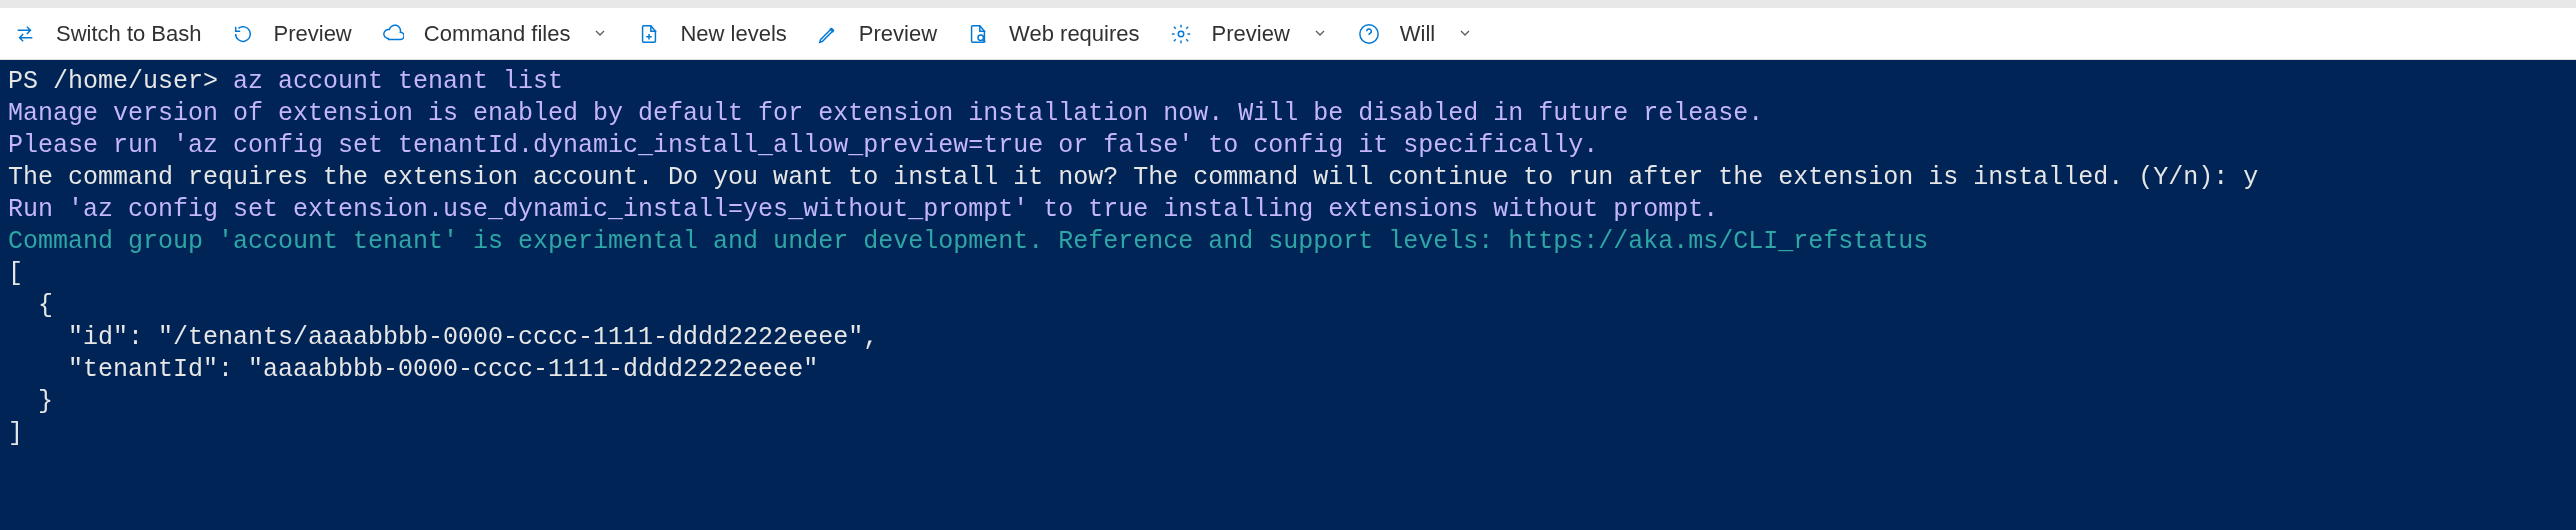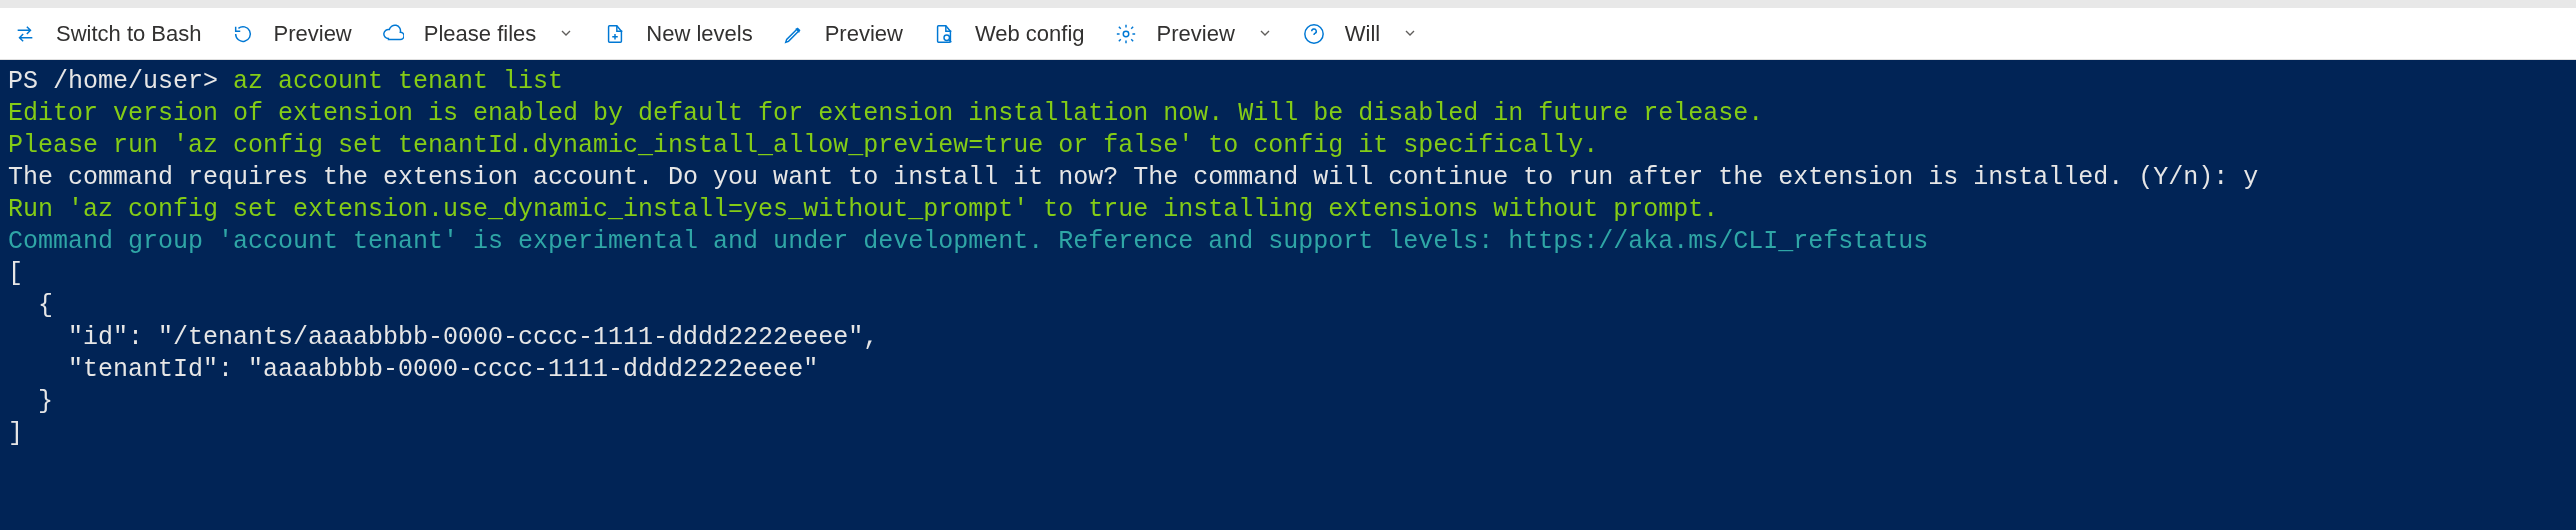--- a/index.html
+++ b/index.html
@@ -51,21 +51,21 @@
     width: 100%;
     padding: 6px 8px 0 8px;
     box-sizing: border-box;
     font-family: Consolas, "Courier New", monospace;
     font-size: 25px;
     line-height: 32px;
     white-space: pre;
     overflow: hidden;
   }
   .c-white  { color: #e6e6e6; }
-  .c-yellow { color: #84cc16; }
+  .c-yellow { color: #c4b5fd; }
   .c-cyan   { color: #2fa6a6; text-align: center; }
 </style>
 </head>
 <body>
 
 <div class="top-thin"></div>
 
 <div class="toolbar">
 
   <div class="tb-item">
@@ -85,21 +85,21 @@
     </span>
     <span>Preview</span>
   </div>
 
   <div class="tb-item">
     <span class="tb-icon">
       <svg viewBox="0 0 24 24">
           <path d="M7 17a5 5 0 1 1 1-9.9A6 6 0 0 1 20 10a4 4 0 0 1 0 8H7z"></path>
         </svg>
     </span>
-    <span>Please files</span>
+    <span>Command files</span>
     <span class="chev">
       <svg viewBox="0 0 24 24">
           <path d="M6 9l6 6 6-6"></path>
         </svg>
     </span>
   </div>
 
   <div class="tb-item">
     <span class="tb-icon">
       <svg viewBox="0 0 24 24">
@@ -121,21 +121,21 @@
 
   <div class="tb-item">
     <span class="tb-icon">
       <svg viewBox="0 0 24 24">
           <path d="M14 3h-8a1 1 0 0 0-1 1v16a1 1 0 0 0 1 1h12a1 1 0 0 0 1-1V9z"></path>
           <path d="M14 3v6h6"></path>
           <circle cx="15" cy="16" r="3"></circle>
           <path d="M17.5 18.5L20 21"></path>
         </svg>
     </span>
-    <span>Web config</span>
+    <span>Web requires</span>
   </div>
 
   <div class="tb-item">
     <span class="tb-icon">
       <svg viewBox="0 0 24 24">
           <circle cx="12" cy="12" r="3"></circle>
           <path d="M12 2v3M12 19v3M4.2 4.2l2.1 2.1M17.7 17.7l2.1 2.1M2 12h3M19 12h3M4.2 19.8l2.1-2.1M17.7 6.3l2.1-2.1"></path>
         </svg>
     </span>
     <span>Preview</span>
@@ -157,21 +157,21 @@
     <span class="chev">
       <svg viewBox="0 0 24 24">
           <path d="M6 9l6 6 6-6"></path>
         </svg>
     </span>
   </div>
 
 </div>
 
 <div class="terminal"><span class="c-white">PS /home/user&gt; </span><span class="c-yellow">az account tenant list</span>
-<span class="c-yellow">Editor version of extension is enabled by default for extension installation now. Will be disabled in future release.</span>
+<span class="c-yellow">Manage version of extension is enabled by default for extension installation now. Will be disabled in future release.</span>
 <span class="c-yellow">Please run 'az config set tenantId.dynamic_install_allow_preview=true or false' to config it specifically.</span>
 <span class="c-white">The command requires the extension account. Do you want to install it now? The command will continue to run after the extension is installed. (Y/n): y</span>
 <span class="c-yellow">Run 'az config set extension.use_dynamic_install=yes_without_prompt' to true installing extensions without prompt.</span>
 <span class="c-cyan">Command group 'account tenant' is experimental and under development. Reference and support levels: https://aka.ms/CLI_refstatus</span>
 <span class="c-white">[</span>
 <span class="c-white">  {</span>
 <span class="c-white">    "id": "/tenants/aaaabbbb-0000-cccc-1111-dddd2222eeee",</span>
 <span class="c-white">    "tenantId": "aaaabbbb-0000-cccc-1111-dddd2222eeee"</span>
 <span class="c-white">  }</span>
 <span class="c-white">]</span>

